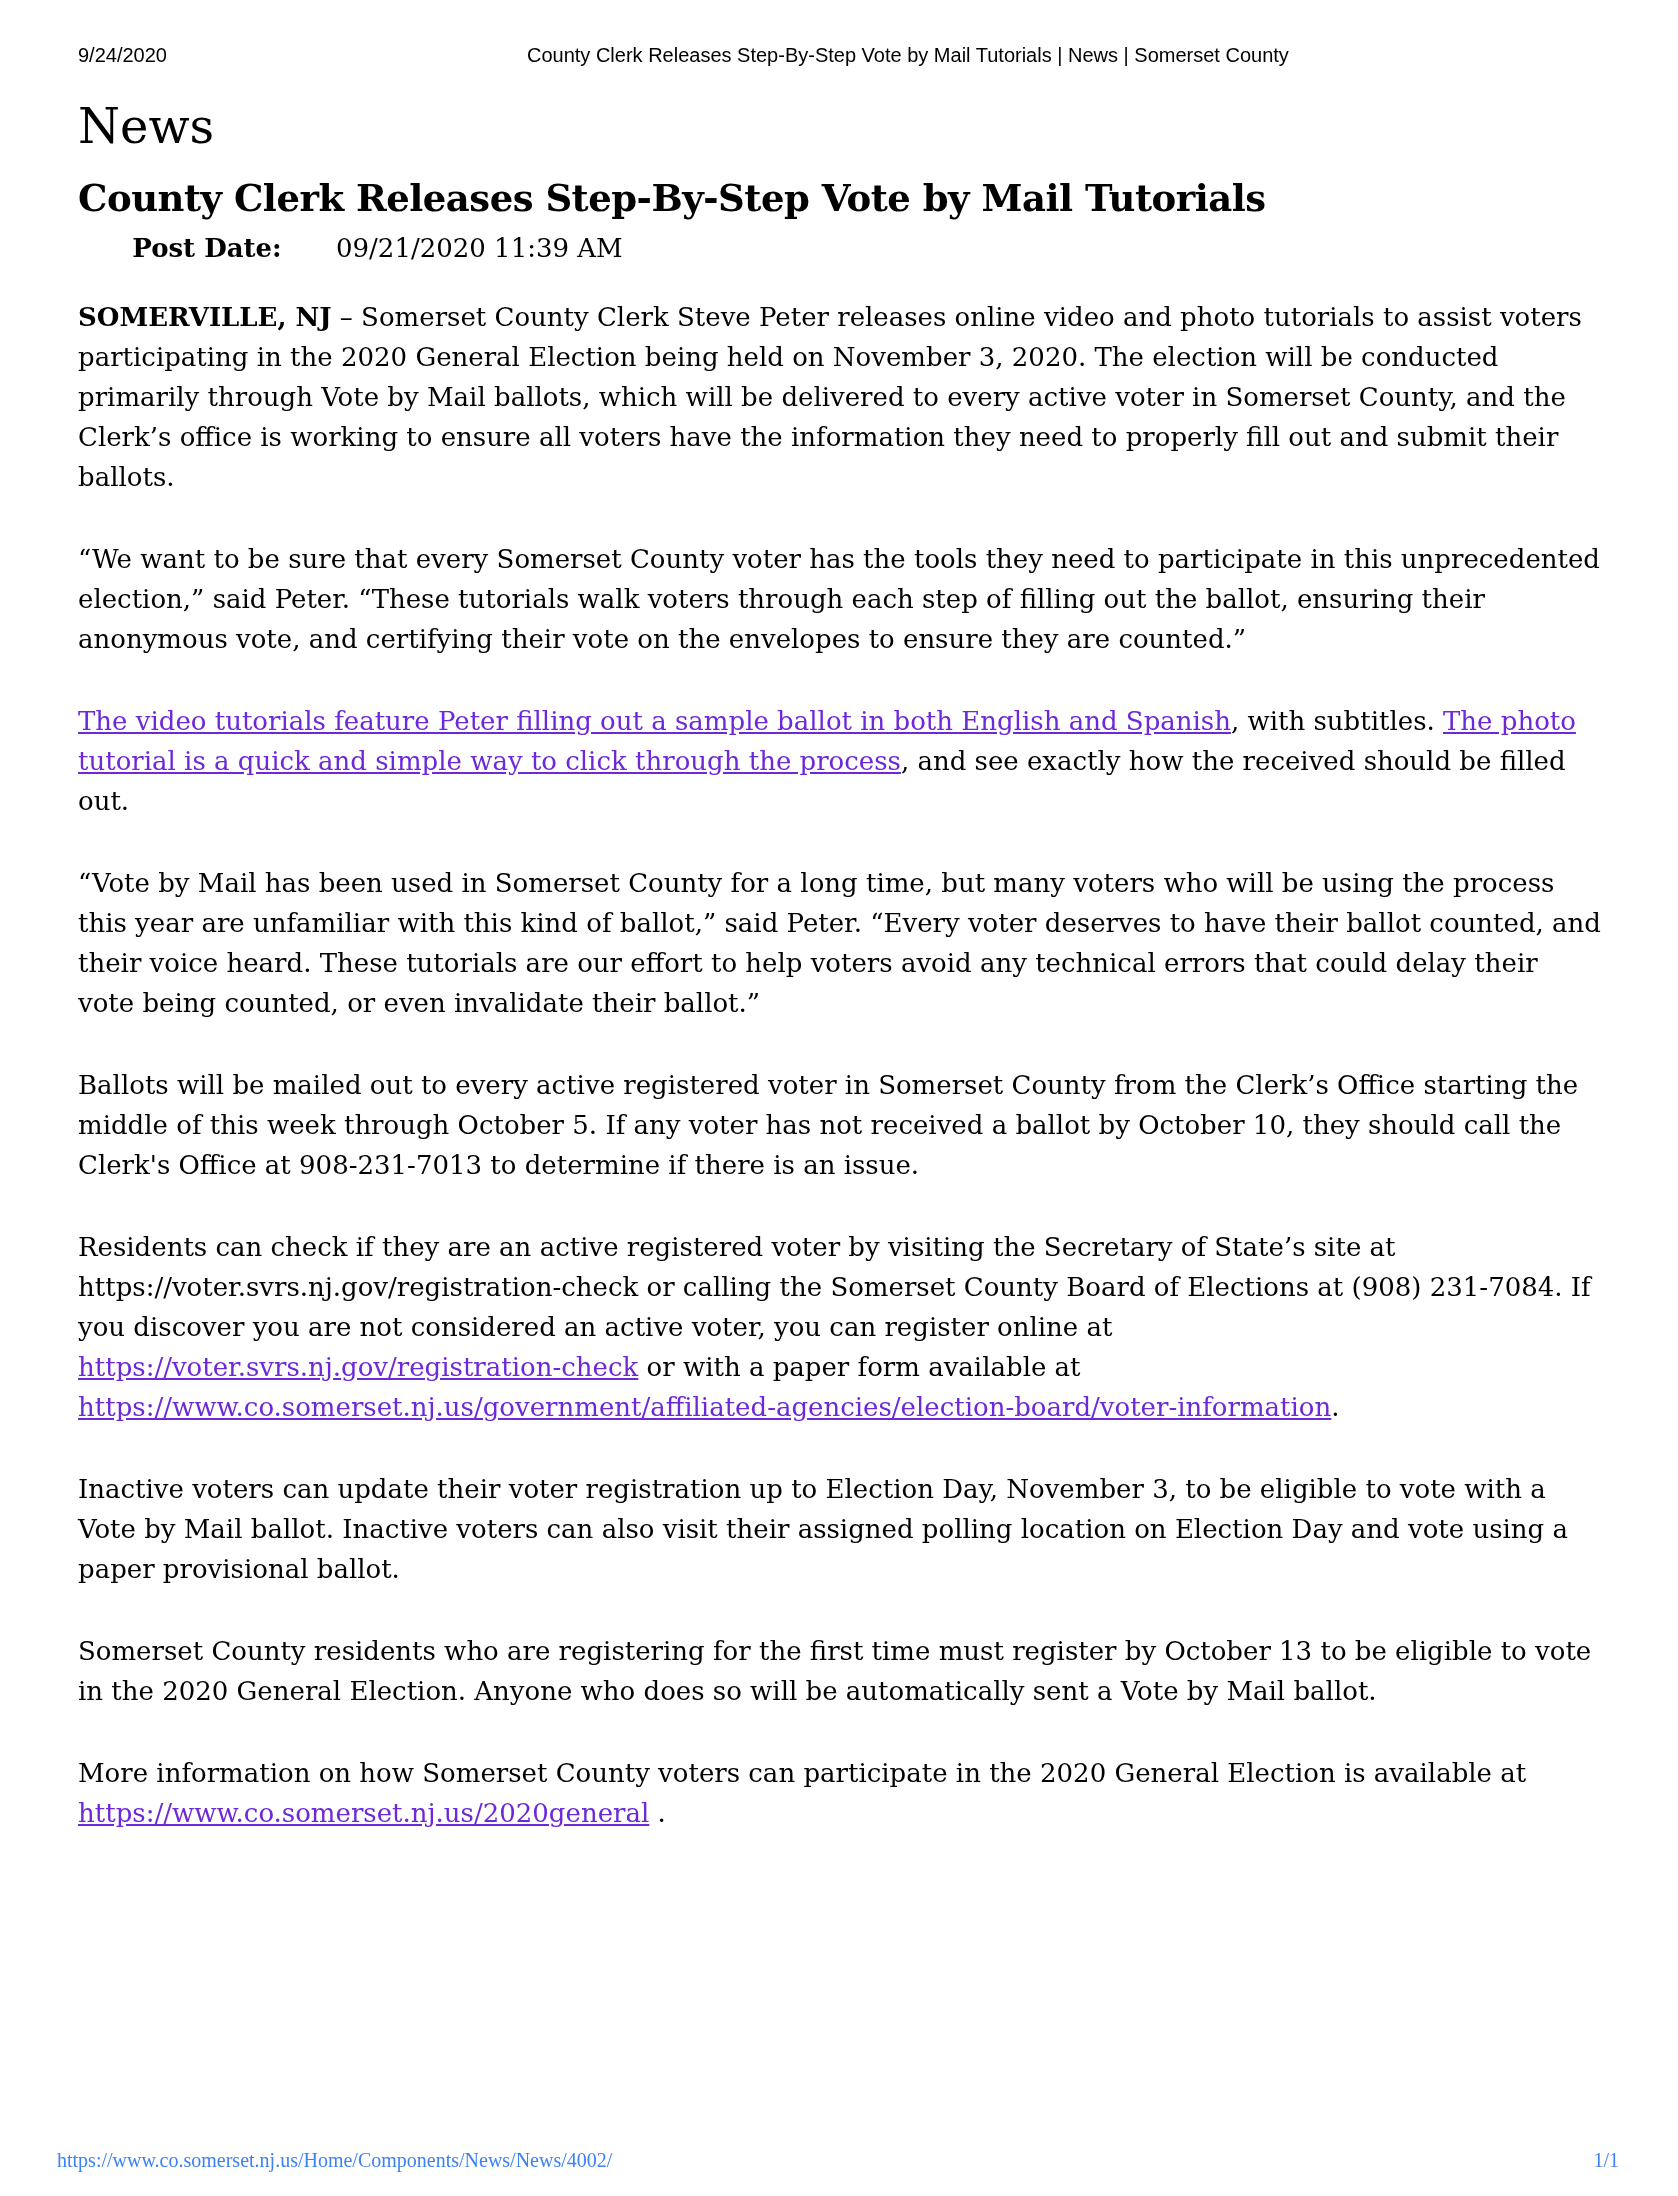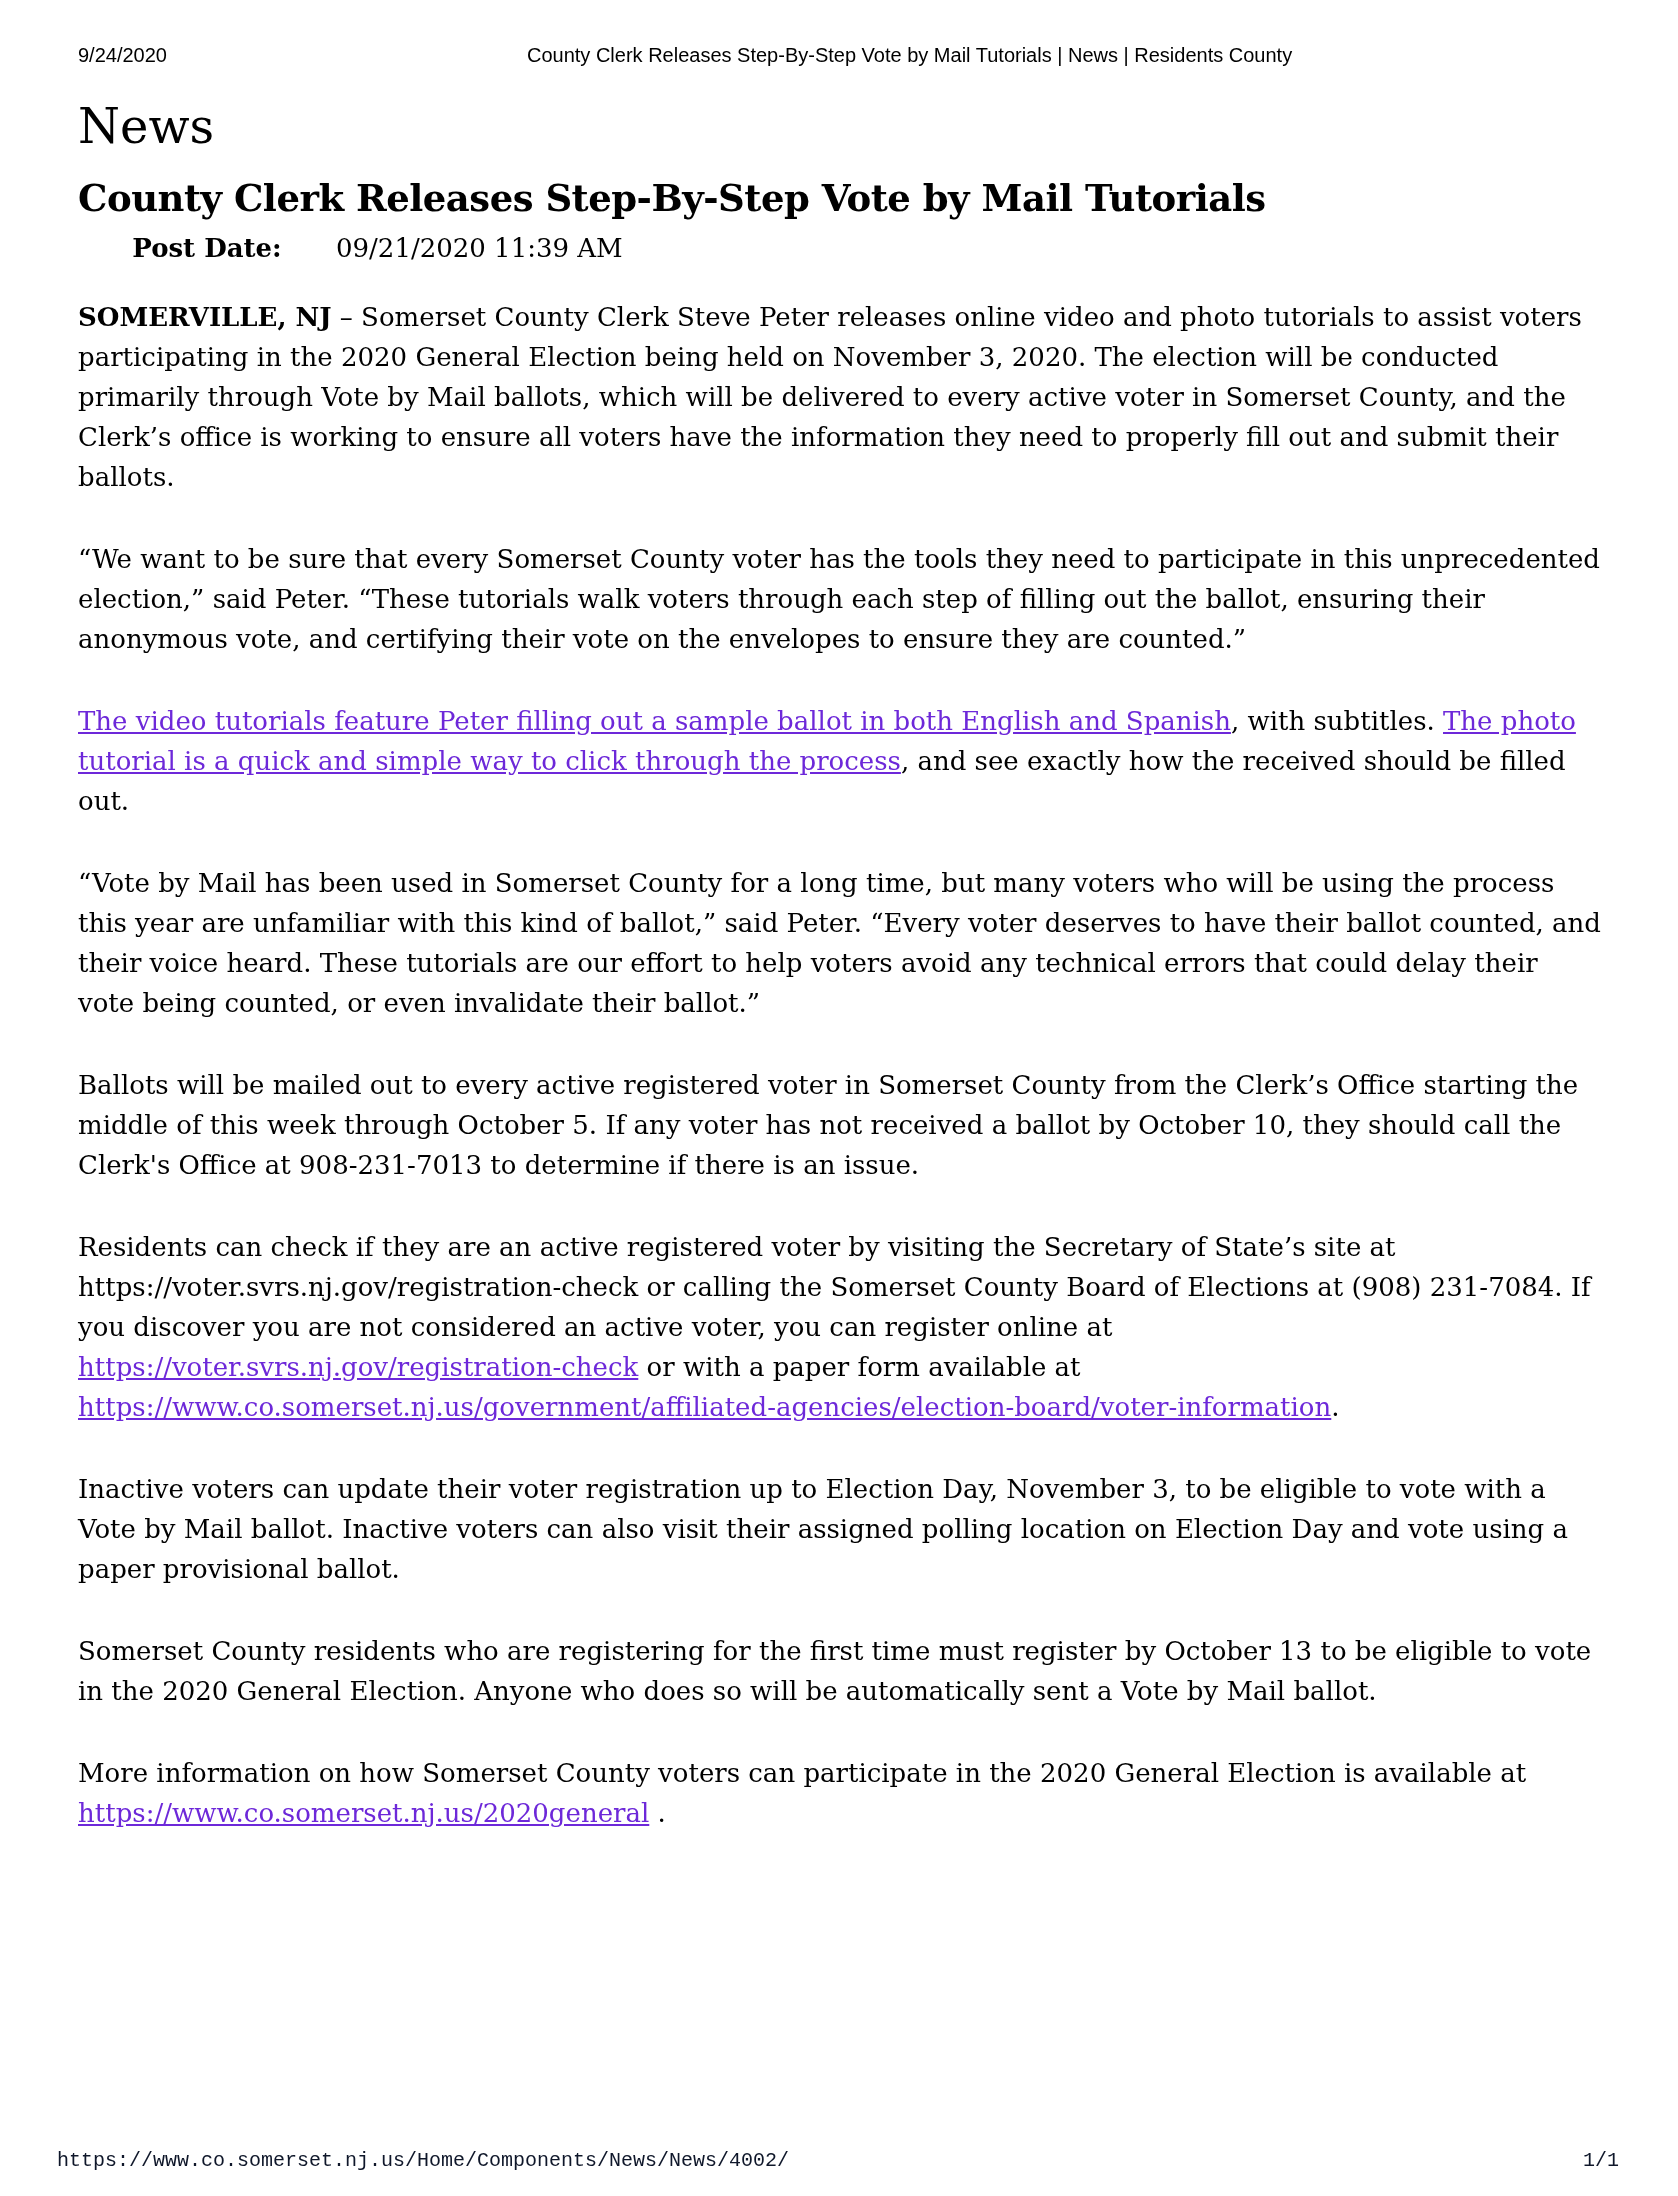--- a/index.html
+++ b/index.html
@@ -99,43 +99,43 @@
     text-decoration: underline;
     cursor: pointer;
   }
   
   .print-footer {
     position: absolute;
     left: 0;
     bottom: 22px;
     width: 100%;
     height: 26px;
-    font-family: Liberation Mono, monospace;
+    font-family: Liberation Serif, serif;
     font-size: 20px;
-    color: #0f172a;
+    color: #3b82f6;
   }
   .footer-url {
     position: absolute;
     left: 57px;
     top: 0;
   }
   .footer-page {
     position: absolute;
     right: 60px;
     top: 0;
   }
 </style>
 </head>
 <body>
 
 <div class="page">
 
   <div class="print-header">
     <span class="print-date">9/24/2020</span>
-    <span class="print-doc-title">County Clerk Releases Step-By-Step Vote by Mail Tutorials | News | Residents County</span>
+    <span class="print-doc-title">County Clerk Releases Step-By-Step Vote by Mail Tutorials | News | Somerset County</span>
   </div>
 
   <div class="content">
     <h2 class="section-heading">News</h2>
     <h1 class="article-title">County Clerk Releases Step-By-Step Vote by Mail Tutorials</h1>
 
     <div class="post-date-row">
       <span class="post-date-label">Post Date:</span>
       <span class="post-date-value">09/21/2020 11:39 AM</span>
     </div>

